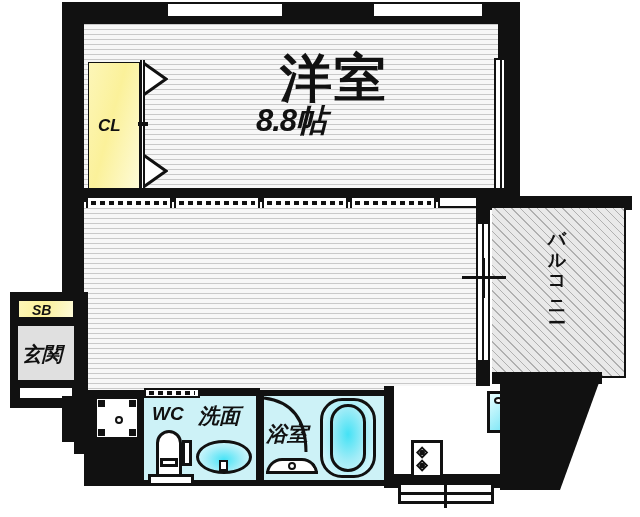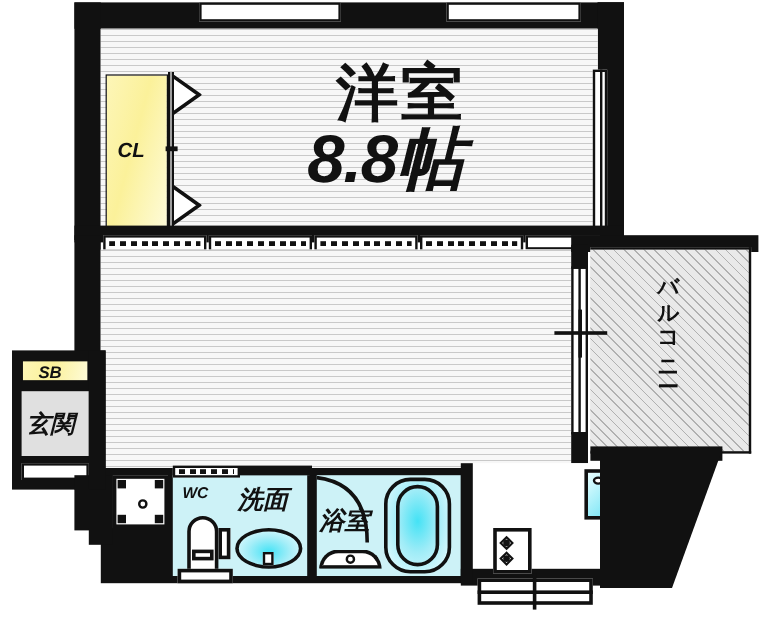--- a/index.html
+++ b/index.html
@@ -47,21 +47,21 @@
     position:absolute;
     color:#111;
     font-family:"Liberation Sans", sans-serif;
     font-weight:700;
     white-space:nowrap;
     letter-spacing:0px;
     line-height:1;
   }
   .lbl-ital{font-style:italic;font-family:Liberation Serif, serif;}
   .big-jp{font-size:52px;font-weight:800;letter-spacing:2px;}
-  .big-num{font-size:56px;font-weight:800;font-style:italic;letter-spacing:-1px;}
+  .big-num{font-size:31px;font-weight:800;font-style:italic;letter-spacing:-1px;}
   .mid-jp{font-size:19px;font-weight:800;}
   .sm-it{font-size:17px;font-style:italic;font-weight:700;}
   .bal-txt{
     font-size:18px;font-weight:700;
     writing-mode:vertical-rl;text-orientation:upright;
     letter-spacing:3px;
   }
 
   
   .win{
@@ -183,21 +183,21 @@
 
   <div class="abs wm" style="left:94px;top:396px;width:46px;height:44px;">
     <i style="left:1px;top:1px;"></i>
       <i style="right:1px;top:1px;"></i>
     <i style="left:1px;bottom:1px;"></i>
       <i style="right:1px;bottom:1px;"></i>
     <div class="abs" style="left:18px;top:17px;width:8px;height:8px;border:2px solid #111;border-radius:50%;"></div>
   </div>
 
   <div class="abs wet" style="left:144px;top:396px;width:114px;height:84px;"></div>
-  <div class="lbl sm-it" style="left:152px;top:404px;font-size:13px;">WC</div>
+  <div class="lbl sm-it" style="left:152px;top:404px;font-size:19px;">WC</div>
   <div class="lbl mid-jp lbl-ital" style="left:198px;top:406px;font-size:21px;">洗面</div>
 
   <div class="abs slide" style="left:144px;top:388px;width:56px;height:10px;">
       <div class="dashes"></div>
     </div>
   <div class="abs wall" style="left:200px;top:388px;width:60px;height:8px;"></div>
 
   <div class="abs" style="left:156px;top:430px;width:26px;height:48px;background:#ffffff;border:3px solid #111;border-radius:13px 13px 3px 3px;"></div>
   <div class="abs" style="left:160px;top:458px;width:18px;height:9px;background:#ffffff;border:3px solid #111;"></div>
   <div class="abs" style="left:182px;top:440px;width:10px;height:26px;background:#ffffff;border:3px solid #111;"></div>

